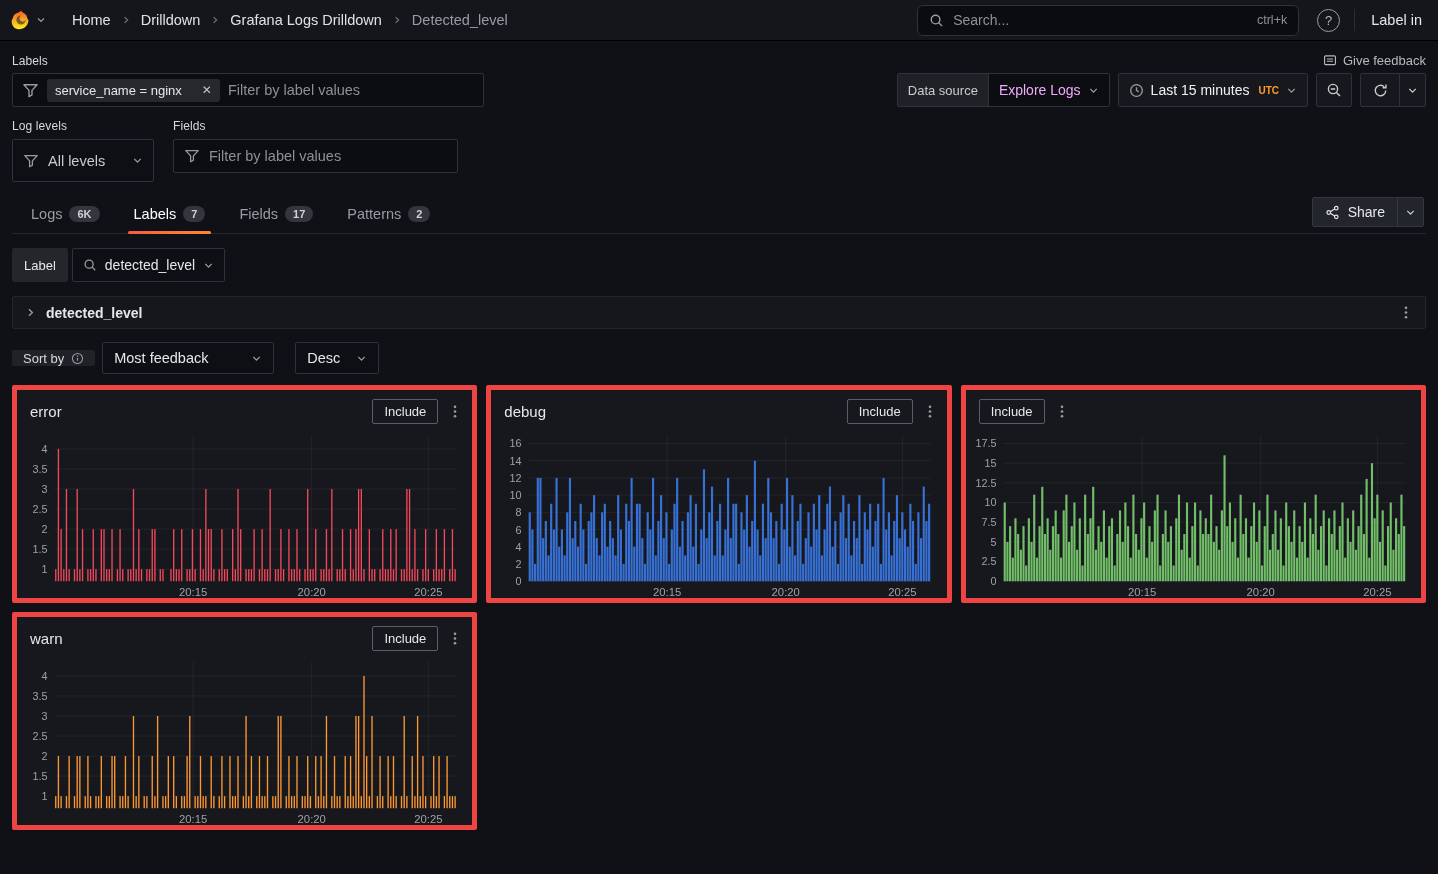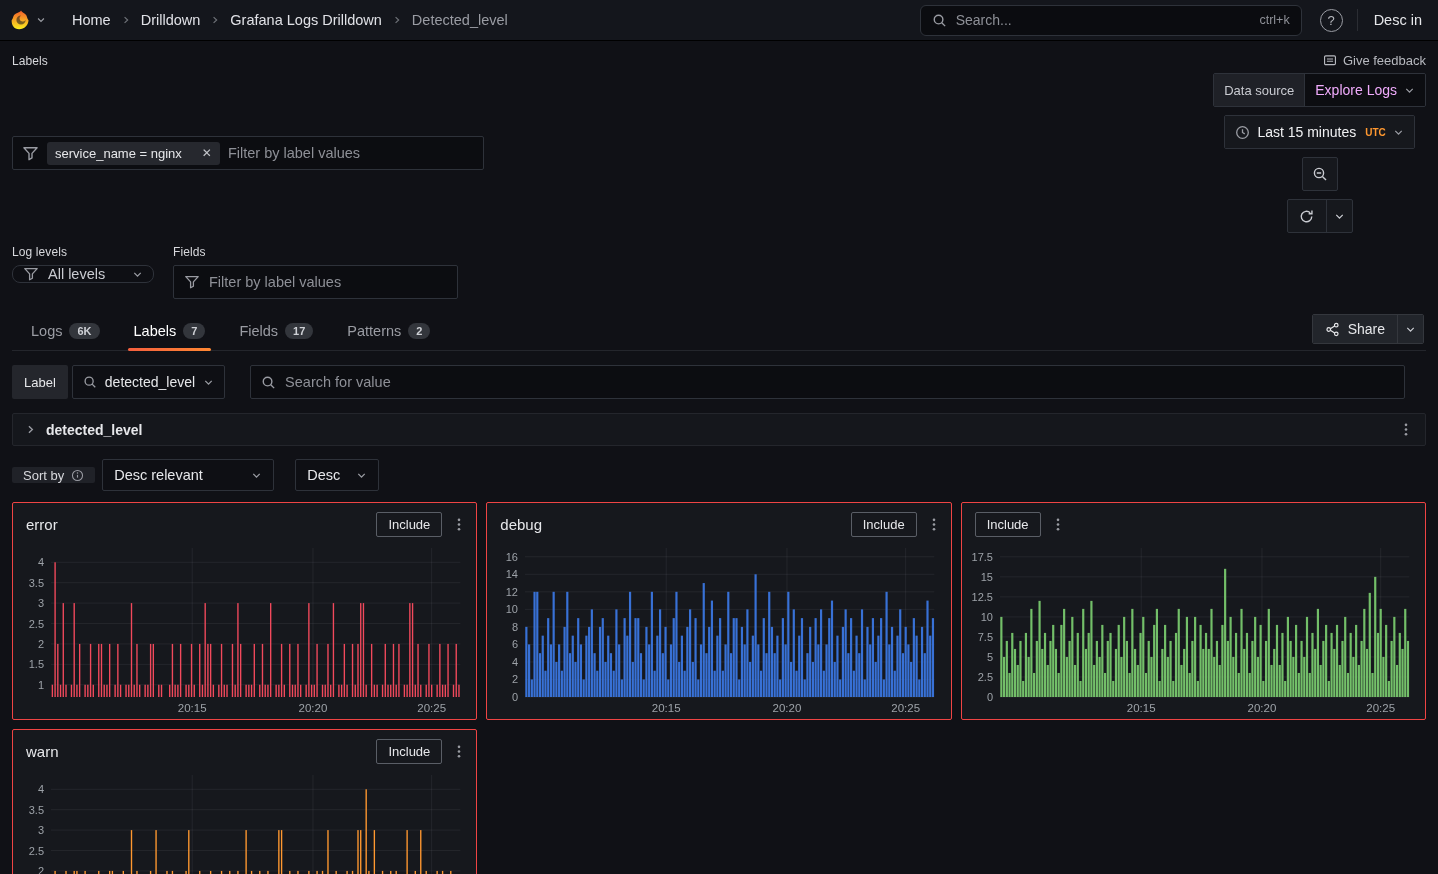--- a/index.html
+++ b/index.html
@@ -28,34 +28,34 @@
   .row-between { display:flex; align-items:center; justify-content:space-between; margin-top:2px; }
   .section-label { font-size:12px; font-weight:500; color:#d8d9dd; letter-spacing:.1px; }
   .feedback { display:flex; align-items:center; gap:6px; color:#b7b9bf; font-size:13px; cursor:pointer; }
 
   .header-main { display:flex; align-items:center; margin:5px 0 12px 0; }
   .big-filter { width:472px; height:34px; background:#0c0d11; border:1px solid #2e323a; border-radius:2px; display:flex; align-items:center; gap:8px; padding:0 9px; color:#8e9097; }
   .chip { background:#26282e; border-radius:3px; padding:4px 8px; display:flex; align-items:center; gap:20px; font-size:13px; color:#e6e7ea; }
   .chip .x { color:#c3c5ca; font-size:12px; cursor:pointer; }
   .placeholder { color:#8e9097; font-size:14.5px; }
 
-  .toolbar-right { margin-left:auto; display:flex; align-items:center; gap:8px;flex-direction:column; }
+  .toolbar-right { margin-left:auto; display:flex; align-items:center; gap:8px; }
   .ctrl { height:34px; border:1px solid #2e323a; border-radius:2px; display:flex; align-items:stretch; background:#16181d; overflow:hidden; }
   .seg { display:flex; align-items:center; gap:7px; padding:0 10px; cursor:pointer; }
   .seg-label { background:#1f2127; color:#c9cbd1; font-size:13px; cursor:default; }
   .seg-value { background:#0c0d11; color:#f0abfc; font-size:14px; border-left:1px solid #2e323a; }
   .timepicker { background:#16181d; color:#f0f1f3; }
   .utc { color:#ff9830; font-size:10px; font-weight:600; margin-left:2px; }
   .iconbtn { width:34px; justify-content:center; padding:0; color:#c9cbd1; }
   .split-r { border-left:1px solid #2e323a; width:26px; justify-content:center; padding:0; color:#c9cbd1; }
   .refresh-seg { width:38px; justify-content:center; padding:0; color:#c9cbd1; }
 
   .filters2 { display:flex; gap:19px; margin-bottom:14px; }
   .fcol .section-label { display:block; margin-bottom:6px; }
-  .select-ctrl { height:18px; background:#0e0f14; border:1px solid #2e323a; border-radius:8px; display:flex; align-items:center; gap:9px; padding:0 10px; color:#c9cbd1; cursor:pointer; }
+  .select-ctrl { height:43px; background:#0e0f14; border:1px solid #2e323a; border-radius:2px; display:flex; align-items:center; gap:9px; padding:0 10px; color:#c9cbd1; cursor:pointer; }
   .select-ctrl .val { font-size:14.5px; color:#c9cbd1; }
   .fields-filter { width:285px; height:34px; background:#0c0d11; border:1px solid #2e323a; border-radius:2px; display:flex; align-items:center; gap:9px; padding:0 10px; }
 
   
   .tabsbar { display:flex; align-items:flex-end; border-bottom:1px solid #24262c; padding:0 2px; }
   .tab { display:flex; align-items:center; gap:7px; padding:10px 6px 11px 6px; margin:0 11px; color:#9a9ca3; font-size:14.5px; cursor:pointer; position:relative; }
   .tab .badge { background:#33363c; color:#cfd1d6; border-radius:9px; font-size:11px; font-weight:600; padding:2px 8px; }
   .tab.active { color:#fff; }
   .tab.active::after { content:""; position:absolute; left:0; right:0; bottom:-1px; height:3px; border-radius:2px; background:linear-gradient(90deg,#f55f3e,#ff8833); }
   .share-wrap { margin-left:auto; margin-bottom:6px; display:flex; border-radius:2px; overflow:hidden; border:1px solid #34373d; }
@@ -78,21 +78,21 @@
   .group-row .kebab { margin-left:auto; }
 
   
   .sortrow { display:flex; align-items:center; gap:7px; margin:13px 0 11px 0; }
   .sortby { background:#202228; border-radius:2px; height:16px; display:flex; align-items:center; gap:7px; padding:0 11px; font-size:13px; color:#d8d9dd; }
   .sort-select { height:32px; min-width:172px; background:#0e0f14; border:1px solid #2e323a; border-radius:2px; display:flex; align-items:center; padding:0 11px; gap:8px; color:#e6e7ea; font-size:14.5px; cursor:pointer; justify-content:space-between; }
   .sort-select.small { min-width:84px; }
 
   
   .panels { display:grid; grid-template-columns:repeat(3,1fr); gap:9px; margin-top:6px; }
-  .panel { background:#16181d; border:1px solid #ef4444; border-radius:2px; height:218px; display:flex; flex-direction:column; }
+  .panel { background:#16181d; border:5px solid #ef4444; border-radius:2px; height:218px; display:flex; flex-direction:column; }
   .panel-head { display:flex; align-items:center; gap:10px; padding:9px 10px 2px 13px; }
   .panel-title { flex:1; font-size:15px; color:#e6e7ea; }
   .include-btn { background:transparent; border:1px solid #5a5e66; border-radius:2px; color:#e6e7ea; font-size:13px; font-family:inherit; padding:4px 11px; cursor:pointer; }
   .chart-box { flex:1; padding:2px 8px 2px 4px; }
   .chart-box svg { width:100%; height:100%; }
 
   .muted-icon { color:#9a9ca3; }
 </style>
 </head>
 <body>
@@ -148,21 +148,21 @@
             <path d="M10.4 10.4 14 14" stroke="currentColor" stroke-width="1.5"></path>
           </svg>
       </span>
       <input placeholder="Search..." style="">
       <span class="kbd-hint">ctrl+k</span>
     </div>
     <div class="help-btn">
         <span>?</span>
       </div>
     <div class="nav-divider"></div>
-    <a class="signin">Desc in</a>
+    <a class="signin">Label in</a>
   </div>
 </header>
 
 <main class="content">
 
   <div class="row-between">
     <span class="section-label">Labels</span>
     <span class="feedback">
       <span>
         <svg width="14" height="14" viewBox="0 0 16 16">
@@ -327,29 +327,20 @@
             <path d="M10.4 10.4 14 14" stroke="currentColor" stroke-width="1.5"></path>
           </svg>
       </span>
       <span>detected_level</span>
       <span class="muted-icon">
           <svg width="11" height="11" viewBox="0 0 12 12">
             <path d="M2.5 4.2 6 7.8l3.5-3.6" fill="none" stroke="currentColor" stroke-width="1.4"></path>
           </svg>
         </span>
     </div>
-    <div class="value-search">
-      <span class="muted-icon">
-        <svg width="15" height="15" viewBox="0 0 16 16">
-            <circle cx="7" cy="7" r="4.6" fill="none" stroke="currentColor" stroke-width="1.5"></circle>
-            <path d="M10.4 10.4 14 14" stroke="currentColor" stroke-width="1.5"></path>
-          </svg>
-      </span>
-      <span class="placeholder">Search for value</span>
-    </div>
   </div>
 
   <div class="group-row">
     <span class="muted-icon">
       <svg width="11" height="11" viewBox="0 0 12 12">
           <path d="M4.3 2.5 8 6l-3.7 3.5" fill="none" stroke="currentColor" stroke-width="1.5"></path>
         </svg>
     </span>
     <span class="title">detected_level</span>
     <span class="kebab">
@@ -366,21 +357,21 @@
       <span>Sort by</span>
       <span class="muted-icon">
         <svg width="13" height="13" viewBox="0 0 16 16">
             <circle cx="8" cy="8" r="6.2" fill="none" stroke="currentColor" stroke-width="1.3"></circle>
             <path d="M8 7.2v3.4" stroke="currentColor" stroke-width="1.4"></path>
             <circle cx="8" cy="5" r="0.9" fill="currentColor"></circle>
           </svg>
       </span>
     </span>
     <div class="sort-select">
-      <span>Desc relevant</span>
+      <span>Most feedback</span>
       <span class="muted-icon">
           <svg width="11" height="11" viewBox="0 0 12 12">
             <path d="M2.5 4.2 6 7.8l3.5-3.6" fill="none" stroke="currentColor" stroke-width="1.4"></path>
           </svg>
         </span>
     </div>
     <div class="sort-select small" style="margin-left:14px">
       <span>Desc</span>
       <span class="muted-icon">
           <svg width="11" height="11" viewBox="0 0 12 12">

